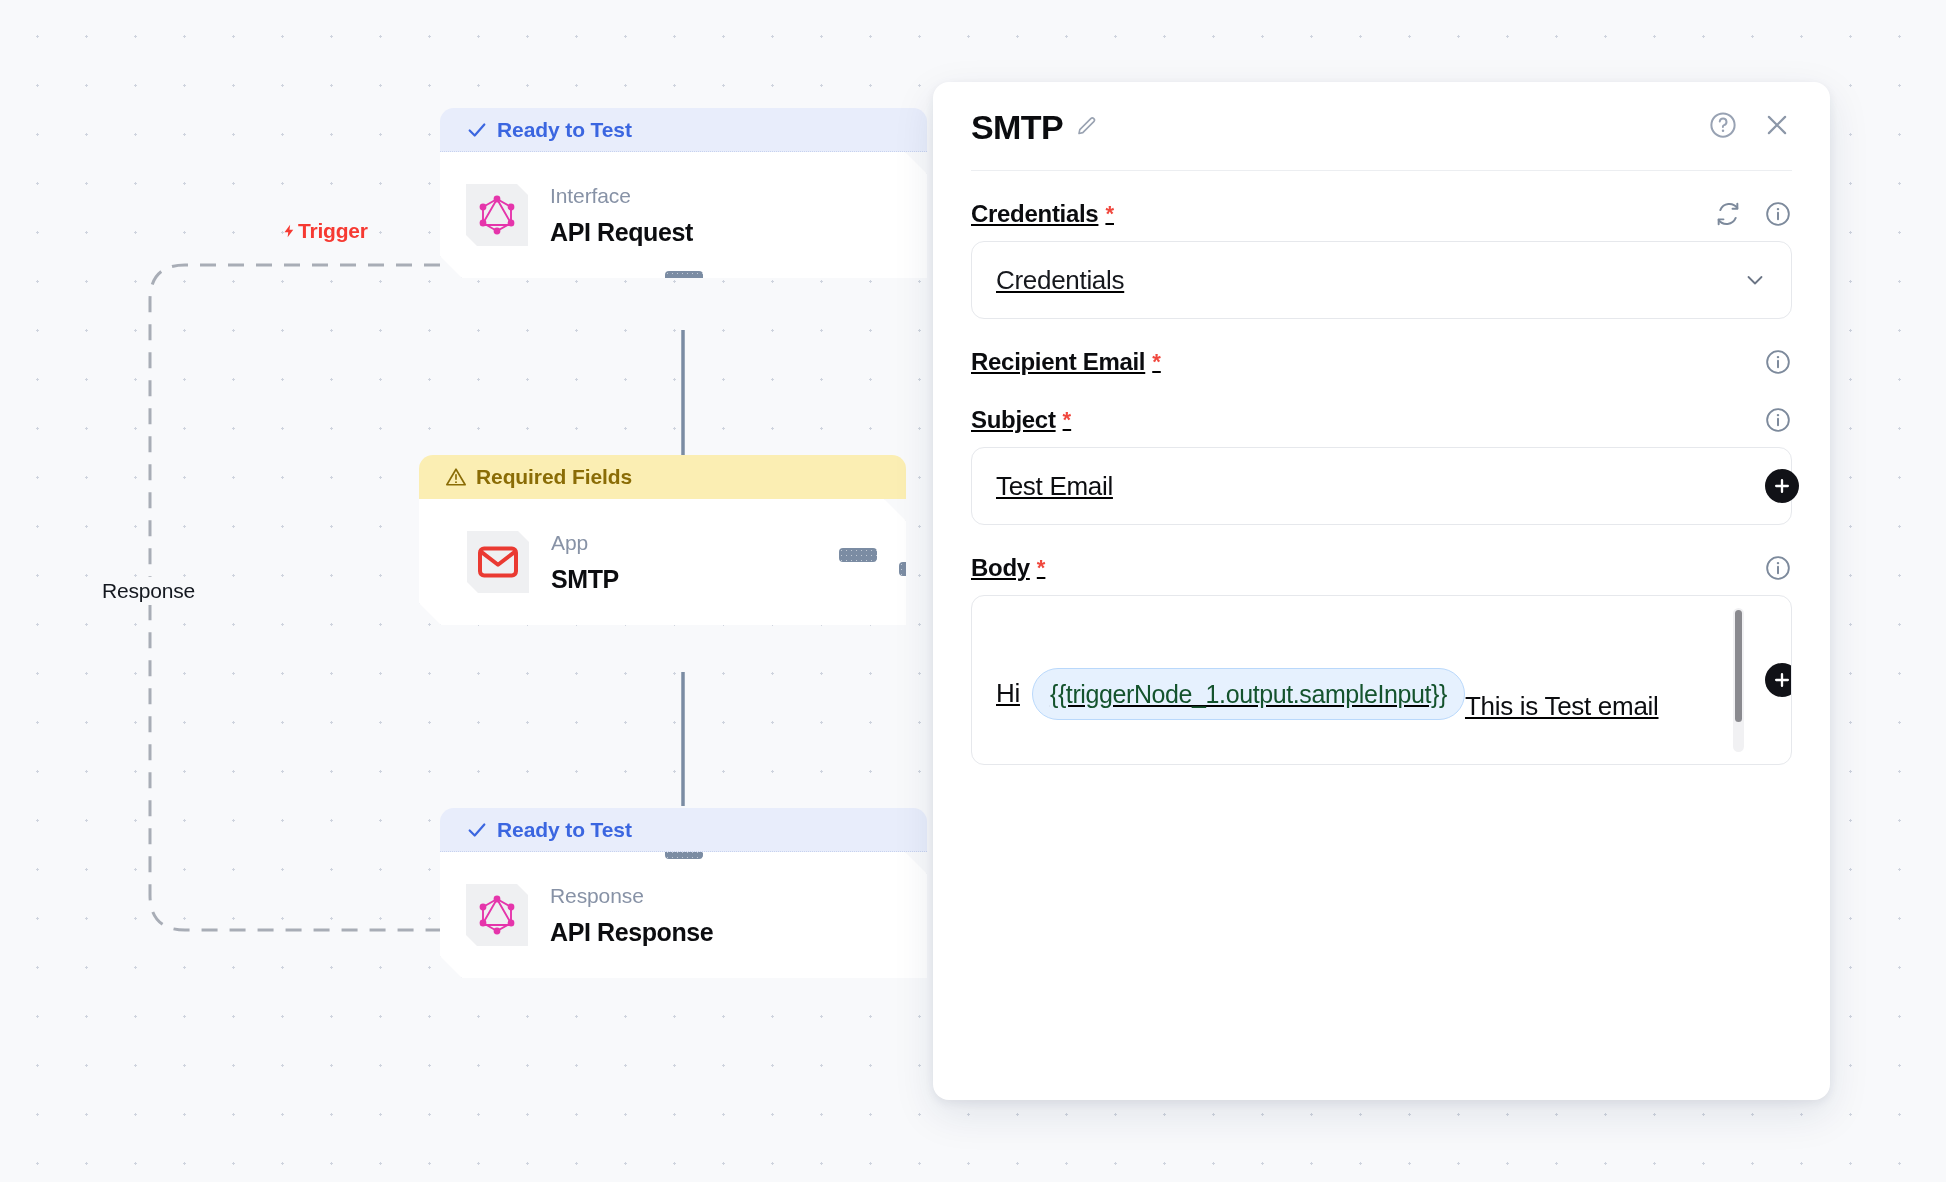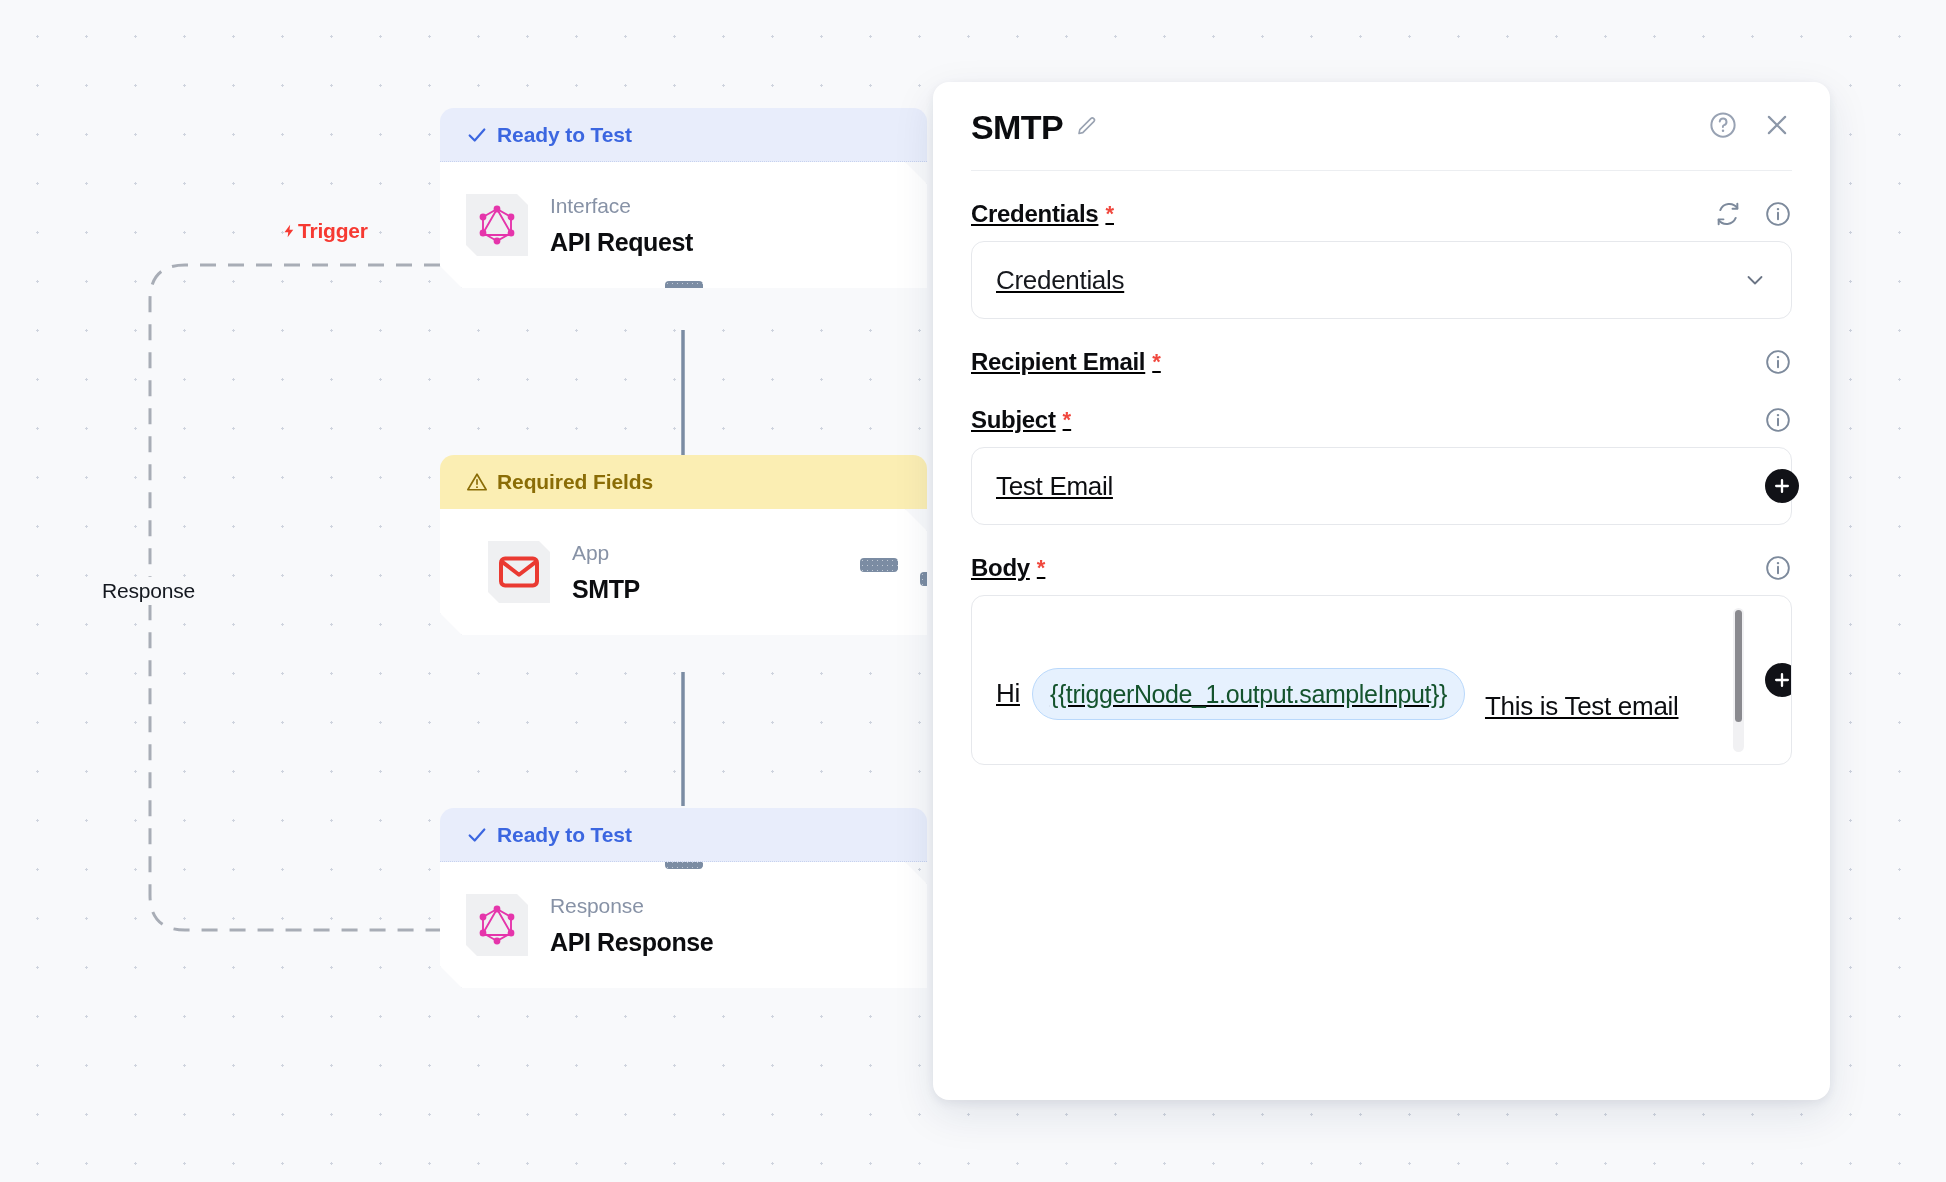--- a/index.html
+++ b/index.html
@@ -54,21 +54,21 @@
     font-weight: 500;
     background: #f8f9fb;
     padding: 2px 5px;
   }
   .bolt-icon { display: inline-block; width: 15px; height: 20px; }
 
   
   .node-wrap { position: absolute; width: 487px; }
 
   .node-badge {
-    height: 54px;
+    height: 44px;
     border-radius: 14px 14px 0 0;
     display: flex;
     align-items: center;
     gap: 9px;
     padding: 0 26px;
     font-size: 21px;
     font-weight: 600;
     letter-spacing: -0.1px;
   }
   .node-badge.ready {
@@ -220,21 +220,21 @@
     min-height: 170px;
     align-items: center;
     padding: 28px 62px 0 24px;
     overflow: hidden;
   }
   .ta-line {
     display: flex; align-items: center; gap: 12px;
     font-size: 26px; color: #0c0d10; letter-spacing: -0.3px;
     line-height: 1.45;
   }
-  .ta-line.second { margin-top: 26px; margin-left: 20px; }
+  .ta-line.second { margin-top: 26px; }
   .token {
     display: inline-block;
     background: #e6f1fe;
     border: 1px solid #b9d8fb;
     color: #14532d;
     border-radius: 999px;
     padding: 7px 17px;
     font-size: 25px;
     letter-spacing: -0.4px;
     white-space: nowrap;
@@ -310,21 +310,21 @@
         </svg>
       </div>
       <div class="node-texts">
         <span class="node-kind">Interface</span>
         <span class="node-title">API Request</span>
       </div>
       <div class="handle" style="bottom:-7px;"></div>
     </div>
   </div>
 
-  <div class="node-wrap" style="left:440px; top:455px;">
+  <div class="node-wrap" style="left:419px; top:455px;">
     <div class="node-badge warn">
       <span class="badge-ico">
         <svg viewBox="0 0 24 24" width="22" height="22">
           <path d="M12 3.5 L22 20.5 L2 20.5 Z" fill="none" stroke="#8a6c06" stroke-width="1.8" stroke-linejoin="round"></path>
           <path d="M12 9.5 v5" stroke="#8a6c06" stroke-width="1.8" stroke-linecap="round"></path>
           <circle cx="12" cy="17.6" r="1.05" fill="#8a6c06"></circle>
         </svg>
       </span>
       <span>Required Fields</span>
     </div>

